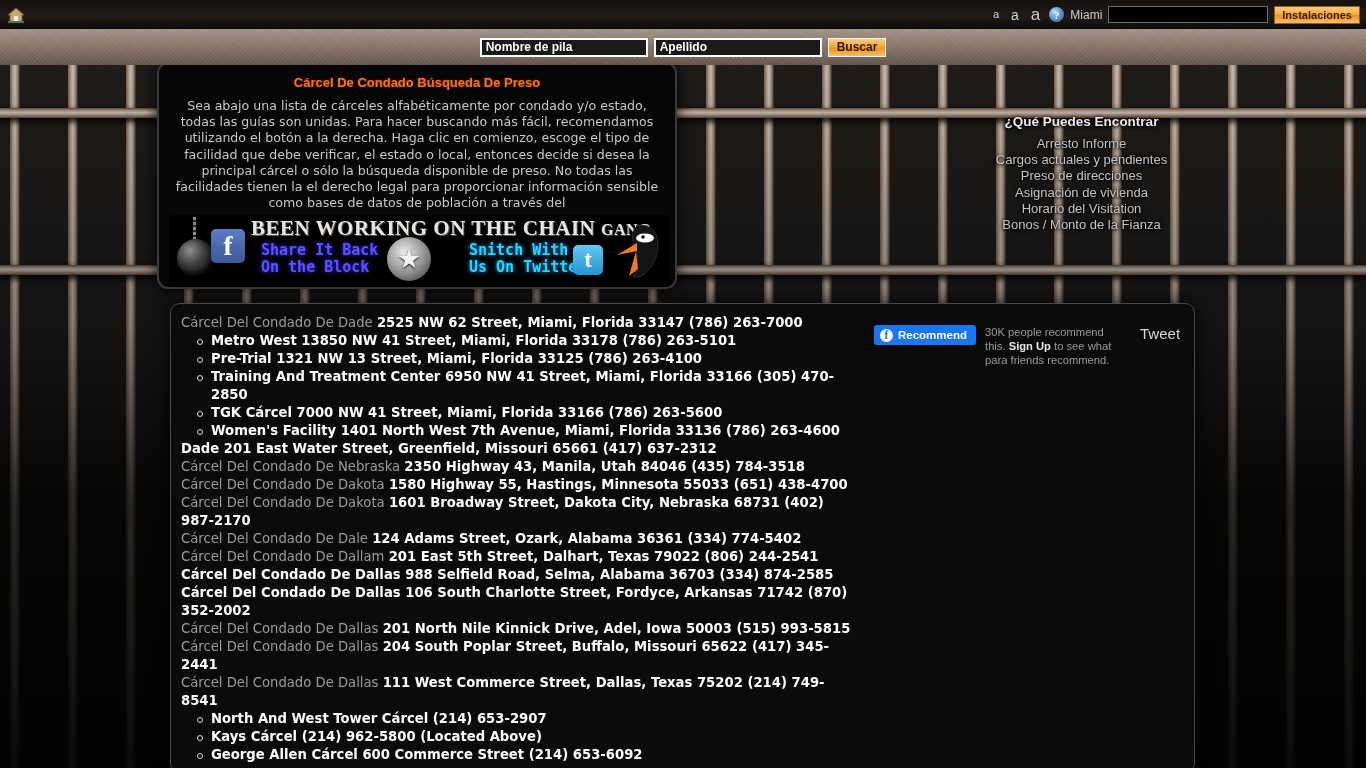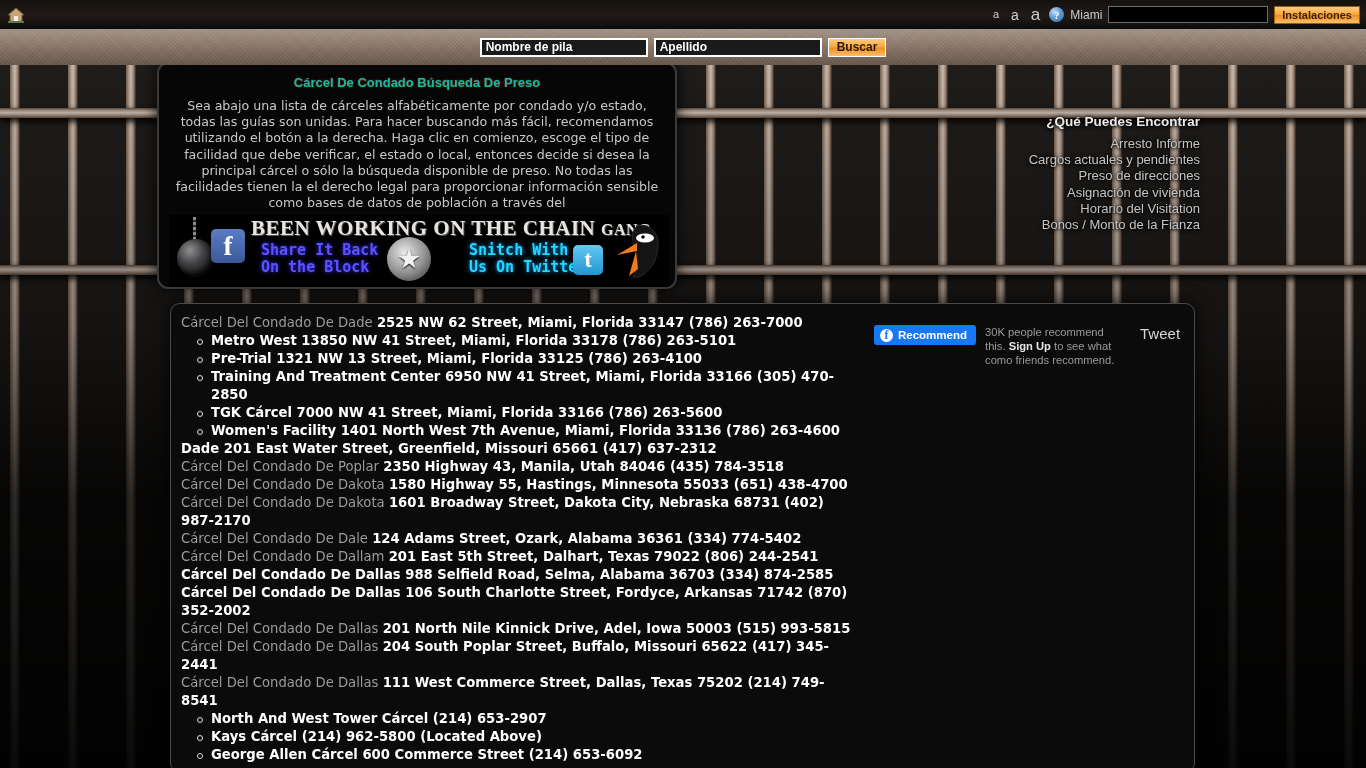--- a/index.html
+++ b/index.html
@@ -181,21 +181,21 @@
     background: #060606;
     border: 2px solid #3a3a3a;
     border-radius: 11px;
     z-index: 20;
     box-shadow: 0 0 16px rgba(0,0,0,.9);
     overflow: hidden;
     padding: 9px 14px 0 14px;
   }
   #hero-title {
     text-align: center;
-    color: #14b8a6;
+    color: #f97316;
     font-size: 13px;
     font-weight: bold;
     margin: 2px 0 8px 0;
     text-shadow: 0 0 2px rgba(255,90,20,.55);
   }
   #hero-body {
     text-align: center;
     color: #c8c8c8;
     font-size: 12.6px;
     line-height: 16.2px;
@@ -272,21 +272,21 @@
   #cb-bird {
     position: absolute; left: 440px; top: 6px;
     width: 56px; height: 62px;
   }
 
   
   #rightinfo {
     position: absolute;
     right: 166px; top: 114px;
     width: 260px;
-    text-align: right;
+    text-align: center;
     z-index: 12;
     color: #cfcfcf;
     text-shadow: 0 1px 3px #000, 0 0 5px #000;
     padding-left: 23px;
   }
   #rightinfo h3 {
     margin: 0 0 7px 0;
     font-size: 13.5px;
     font-weight: bold;
     color: #eaeaea;
@@ -474,21 +474,21 @@
     <div id="listcol">
         <div class="jrow"><span class="jlink">Cárcel Del Condado De Dade</span> <span class="jaddr">2525 NW 62 Street, Miami, Florida 33147 (786) 263-7000</span></div>
         <ul class="sublist">
           <li>Metro West 13850 NW 41 Street, Miami, Florida 33178 (786) 263-5101</li>
           <li>Pre-Trial 1321 NW 13 Street, Miami, Florida 33125 (786) 263-4100</li>
           <li>Training And Treatment Center 6950 NW 41 Street, Miami, Florida 33166 (305) 470-2850</li>
           <li>TGK Cárcel 7000 NW 41 Street, Miami, Florida 33166 (786) 263-5600</li>
           <li>Women's Facility 1401 North West 7th Avenue, Miami, Florida 33136 (786) 263-4600</li>
         </ul>
         <div class="jrow plain"><span class="jaddr">Dade 201 East Water Street, Greenfield, Missouri 65661 (417) 637-2312</span></div>
-        <div class="jrow"><span class="jlink">Cárcel Del Condado De Poplar</span> <span class="jaddr">2350 Highway 43, Manila, Utah 84046 (435) 784-3518</span></div>
+        <div class="jrow"><span class="jlink">Cárcel Del Condado De Nebraska</span> <span class="jaddr">2350 Highway 43, Manila, Utah 84046 (435) 784-3518</span></div>
         <div class="jrow"><span class="jlink">Cárcel Del Condado De Dakota</span> <span class="jaddr">1580 Highway 55, Hastings, Minnesota 55033 (651) 438-4700</span></div>
         <div class="jrow"><span class="jlink">Cárcel Del Condado De Dakota</span> <span class="jaddr">1601 Broadway Street, Dakota City, Nebraska 68731 (402) 987-2170</span></div>
         <div class="jrow"><span class="jlink">Cárcel Del Condado De Dale</span> <span class="jaddr">124 Adams Street, Ozark, Alabama 36361 (334) 774-5402</span></div>
         <div class="jrow"><span class="jlink">Cárcel Del Condado De Dallam</span> <span class="jaddr">201 East 5th Street, Dalhart, Texas 79022 (806) 244-2541</span></div>
         <div class="jrow plain"><span class="jaddr">Cárcel Del Condado De Dallas 988 Selfield Road, Selma, Alabama 36703 (334) 874-2585</span></div>
         <div class="jrow plain"><span class="jaddr">Cárcel Del Condado De Dallas 106 South Charlotte Street, Fordyce, Arkansas 71742 (870) 352-2002</span></div>
         <div class="jrow"><span class="jlink">Cárcel Del Condado De Dallas</span> <span class="jaddr">201 North Nile Kinnick Drive, Adel, Iowa 50003 (515) 993-5815</span></div>
         <div class="jrow"><span class="jlink">Cárcel Del Condado De Dallas</span> <span class="jaddr">204 South Poplar Street, Buffalo, Missouri 65622 (417) 345-2441</span></div>
         <div class="jrow"><span class="jlink">Cárcel Del Condado De Dallas</span> <span class="jaddr">111 West Commerce Street, Dallas, Texas 75202 (214) 749-8541</span></div>
         <ul class="sublist">
@@ -497,19 +497,19 @@
           <li>George Allen Cárcel 600 Commerce Street (214) 653-6092</li>
         </ul>
       </div>
 
     <div id="socialcol">
       <div id="fbwrap">
         <span id="fb-recommend">
           <span class="fbmark">f</span>
           <span>Recommend</span>
         </span>
-        <span id="fb-copy"><span>30K people recommend this. </span><b>Sign Up</b><span> to see what como friends recommend.</span></span>
+        <span id="fb-copy"><span>30K people recommend this. </span><b>Sign Up</b><span> to see what para friends recommend.</span></span>
         <span id="tweet-btn">Tweet</span>
       </div>
     </div>
   </div>
 
 </div>
 
 </body></html>

